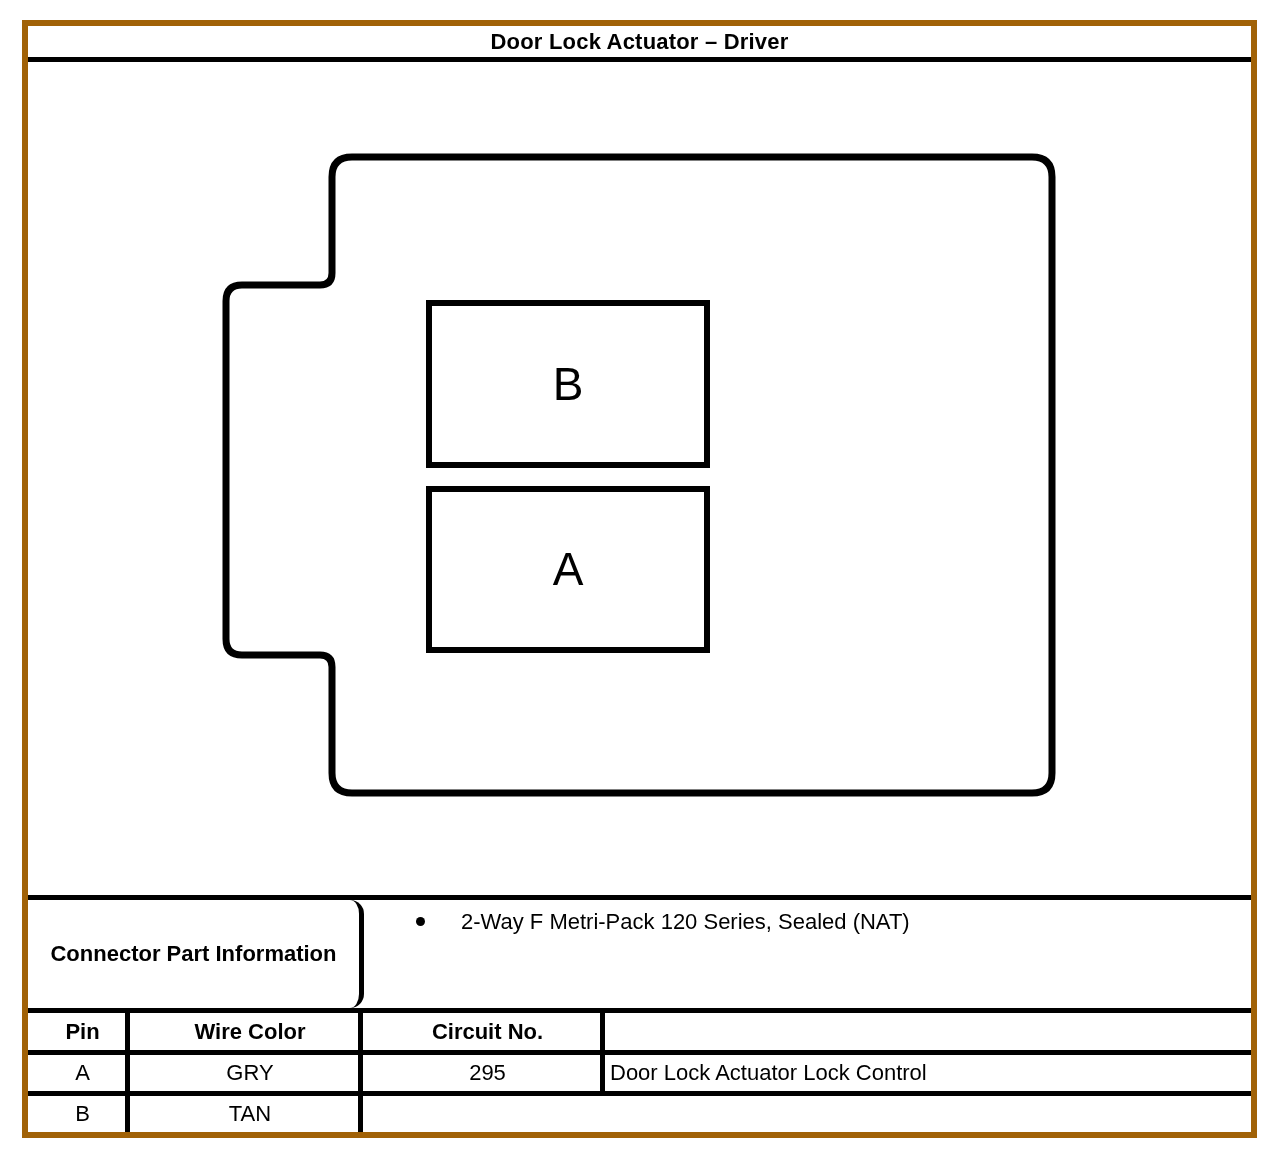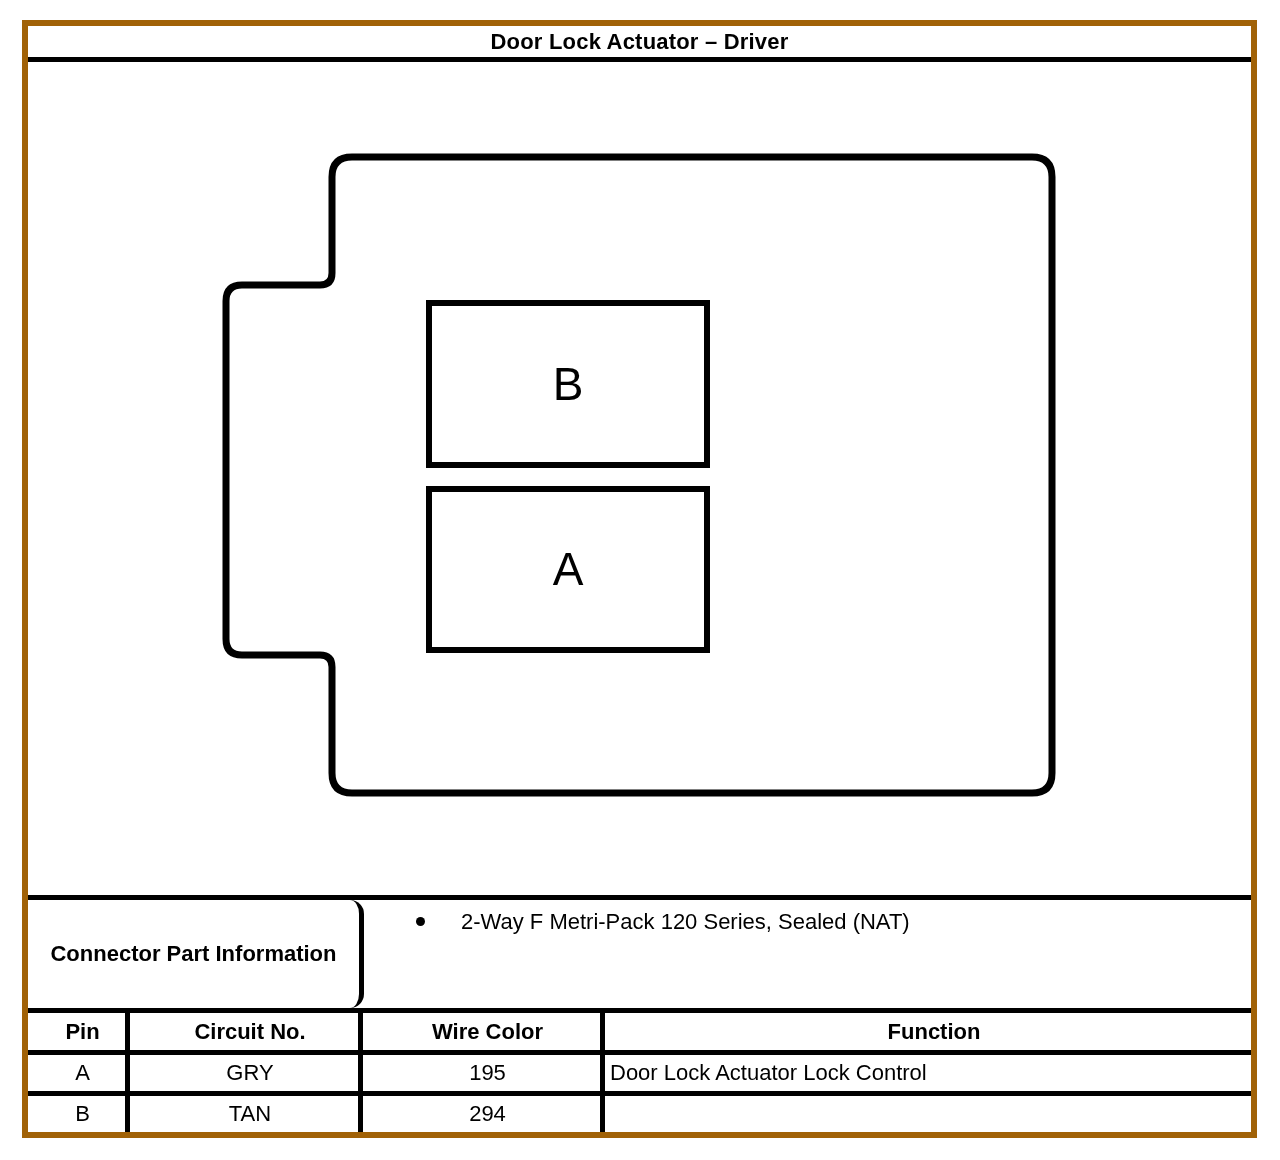--- a/index.html
+++ b/index.html
@@ -162,32 +162,30 @@
         <span class="bullet-dot"></span>
         <span>2-Way F Metri-Pack 120 Series, Sealed (NAT)</span>
       </div>
     </div>
   </div>
 
   <div class="pin-table">
 
     <div class="pt-row pt-header">
       <div class="pt-cell bordered">Pin</div>
+      <div class="pt-cell bordered">Wire Color</div>
       <div class="pt-cell bordered">Circuit No.</div>
-      <div class="pt-cell bordered">Wire Color</div>
-      <div class="pt-cell">Function</div>
     </div>
 
     <div class="pt-row pt-row-a">
       <div class="pt-cell bordered">A</div>
       <div class="pt-cell bordered">GRY</div>
-      <div class="pt-cell bordered">195</div>
+      <div class="pt-cell bordered">295</div>
       <div class="pt-cell fn-data">Door Lock Actuator Lock Control</div>
     </div>
 
     <div class="pt-row pt-row-b">
       <div class="pt-cell bordered">B</div>
       <div class="pt-cell bordered">TAN</div>
-      <div class="pt-cell bordered">294</div>
     </div>
 
   </div>
 </div>
 
 </body></html>

